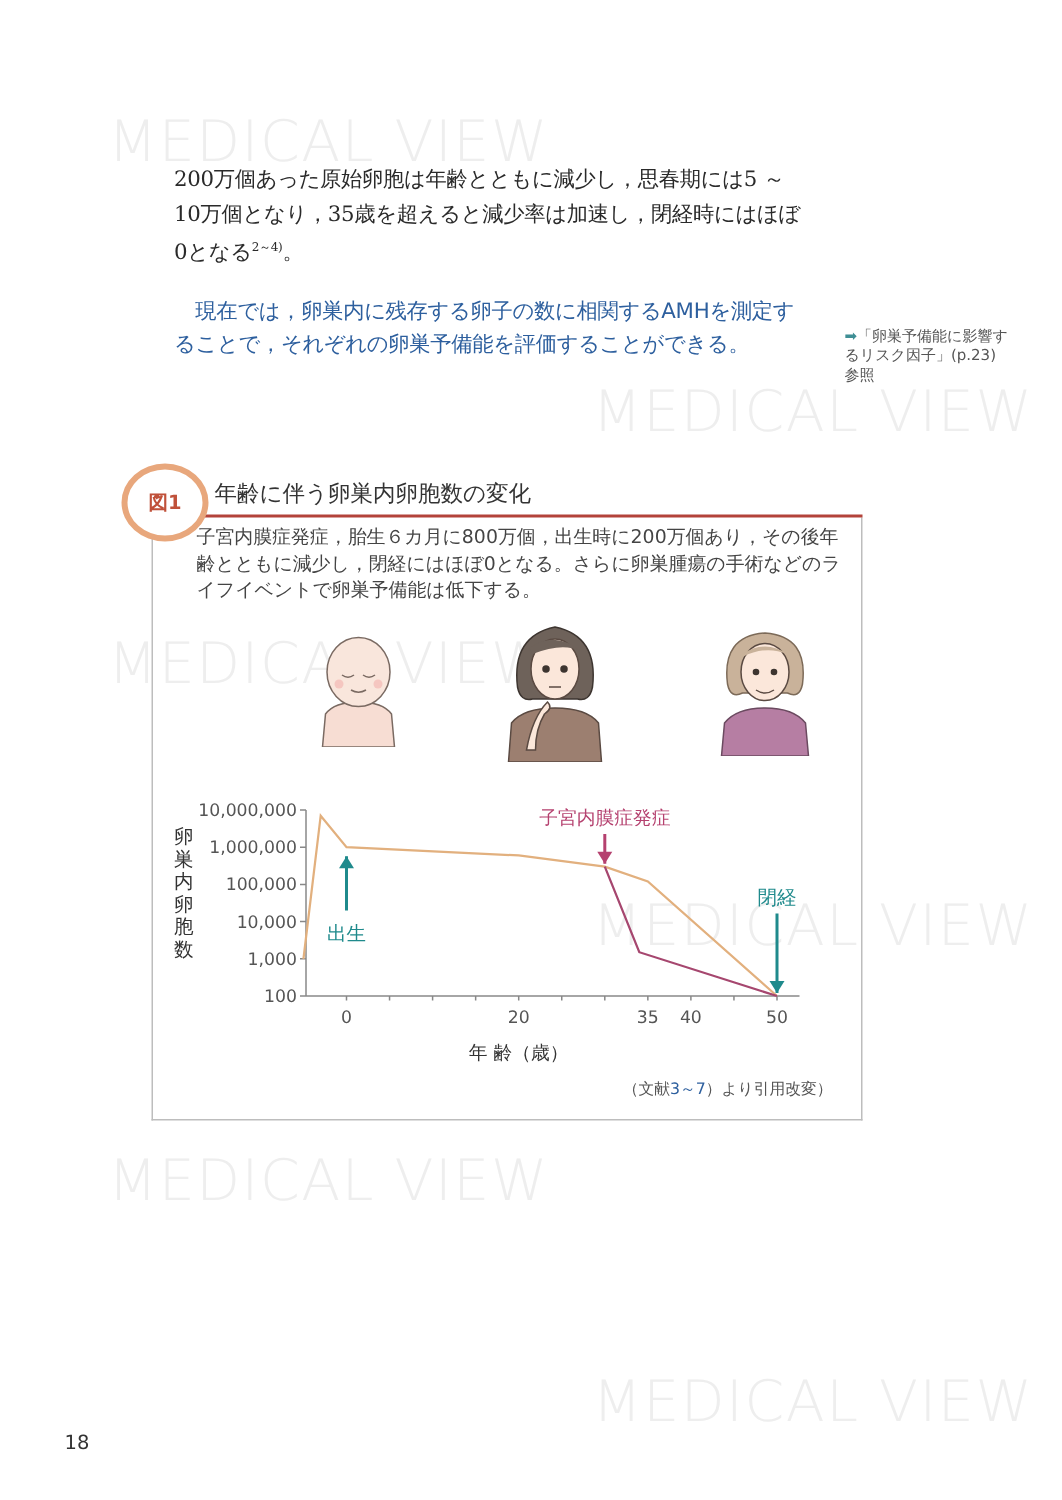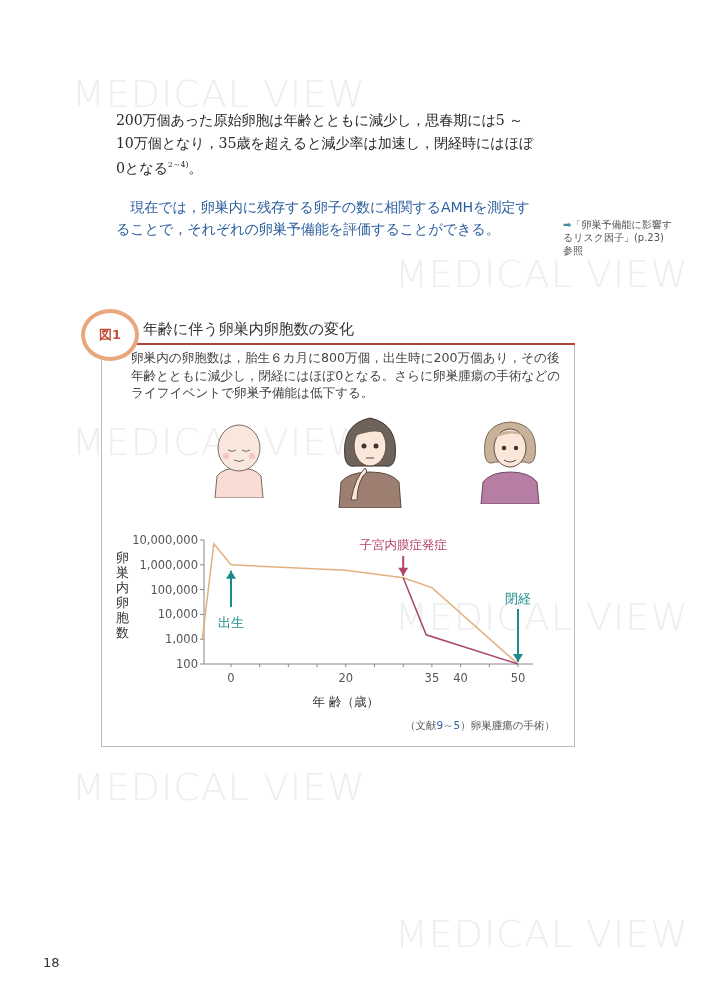--- a/index.html
+++ b/index.html
@@ -48,21 +48,21 @@
 
 <div class="sidenote">
   <span class="arr">➡</span><span>「卵巣予備能に影響するリスク因子」(p.23) 参照</span>
 </div>
 
 <div class="fig-wrap">
   <div class="fig-box"></div>
   <div class="fig-rule"></div>
   <div class="fig-badge">図1</div>
   <div class="fig-title">年齢に伴う卵巣内卵胞数の変化</div>
-  <div class="fig-caption">卵巣内の卵胞数は，胎生６カ月に800万個，出生時に200万個あり，その後年齢とともに減少し，閉経にはほぼ0となる。さらに卵巣腫瘍の手術などのライフイベントで卵巣予備能は低下する。</div>
+  <div class="fig-caption">子宮内膜症発症，胎生６カ月に800万個，出生時に200万個あり，その後年齢とともに減少し，閉経にはほぼ0となる。さらに卵巣腫瘍の手術などのライフイベントで卵巣予備能は低下する。</div>
 
   <svg style="position:absolute;left:136px;top:114px;" width="60" height="78" viewBox="0 0 60 78">
     <path d="M6 78 L8 56 Q14 48 30 48 Q46 48 52 56 L54 78 Z" fill="#f7ddd3" stroke="#7a6a62" stroke-width="1"></path>
     <ellipse cx="30" cy="28" rx="21" ry="23" fill="#f9e6dc" stroke="#7a6a62" stroke-width="1"></ellipse>
     <path d="M19 30 q4 3 8 0 M33 30 q4 3 8 0" stroke="#7a6a62" fill="none" stroke-width="1"></path>
     <path d="M25 40 q5 3 10 0" stroke="#7a6a62" fill="none" stroke-width="1"></path>
     <circle cx="17" cy="36" r="3" fill="#f5c6c0"></circle>
       <circle cx="43" cy="36" r="3" fill="#f5c6c0"></circle>
   </svg>
   <svg style="position:absolute;left:262px;top:104px;" width="70" height="98" viewBox="0 0 70 98">
@@ -78,21 +78,21 @@
   <svg style="position:absolute;left:404px;top:110px;" width="66" height="88" viewBox="0 0 66 88">
     <path d="M4 88 L6 66 Q14 56 33 56 Q52 56 60 66 L62 88 Z" fill="#b67ea3" stroke="#6b4a60" stroke-width="1"></path>
     <path d="M8 40 Q4 8 33 6 Q62 8 58 40 Q56 50 48 46 L18 46 Q10 50 8 40 Z" fill="#c9b29a" stroke="#7c6a58" stroke-width="1"></path>
     <ellipse cx="33" cy="32" rx="16" ry="19" fill="#fbe7da" stroke="#5a4a42" stroke-width="1"></ellipse>
     <path d="M18 20 Q33 10 48 20 Q33 14 18 22 Z" fill="#c9b29a"></path>
     <circle cx="27" cy="32" r="2.2" fill="#3d3530"></circle>
       <circle cx="39" cy="32" r="2.2" fill="#3d3530"></circle>
     <path d="M27 44 Q33 48 39 44" stroke="#5a4a42" fill="none" stroke-width="1"></path>
   </svg>
 
-  <div class="fig-source"><span>（文献</span><span class="n">9～5</span><span>）卵巣腫瘍の手術）</span></div>
+  <div class="fig-source"><span>（文献</span><span class="n">3～7</span><span>）より引用改変）</span></div>
 </div>
 
 <div class="chart">
   <svg id="chart-svg" width="440" height="190" viewBox="0 0 440 190" style="font-family:'DejaVu Sans',sans-serif;">
       <line x1="96" y1="15" x2="96" y2="139" stroke="#888" stroke-width="1"></line>
       <line x1="96" y1="139" x2="425" y2="139" stroke="#888" stroke-width="1"></line>
       <line x1="92" y1="139" x2="96" y2="139" stroke="#888" stroke-width="1"></line>
       <text x="90" y="143" text-anchor="end" font-size="11.5" fill="#555">100</text>
       <line x1="92" y1="114.2" x2="96" y2="114.2" stroke="#888" stroke-width="1"></line>
       <text x="90" y="118.2" text-anchor="end" font-size="11.5" fill="#555">1,000</text>

